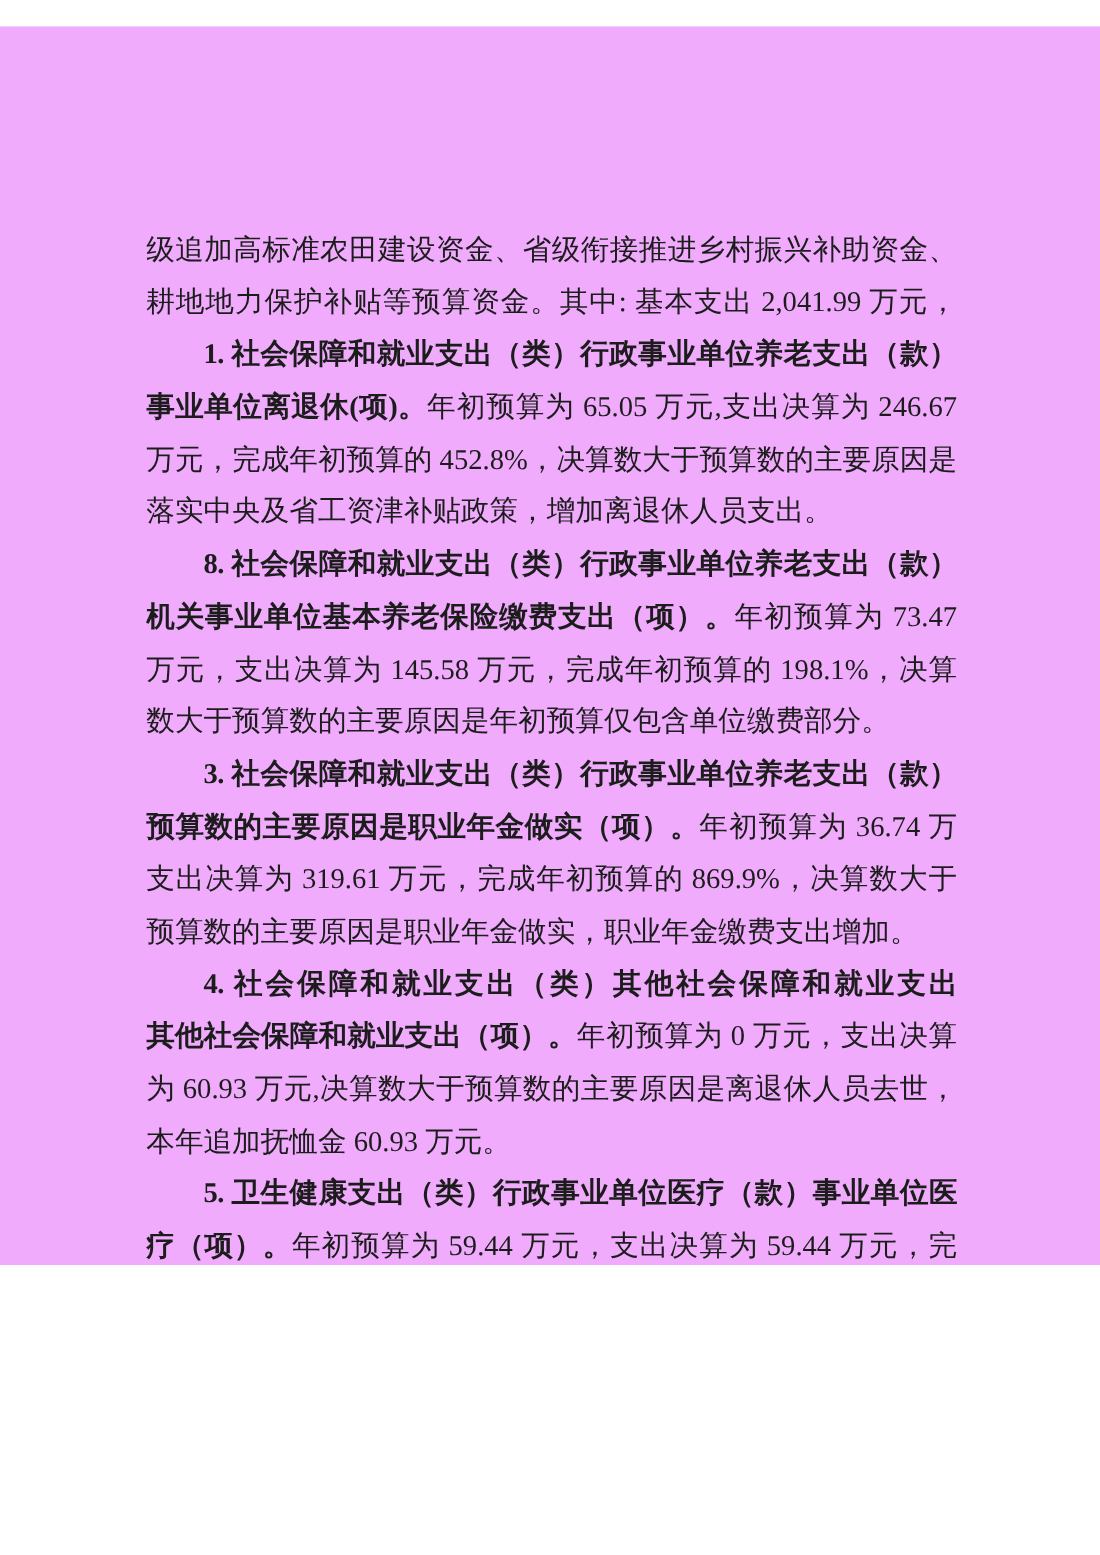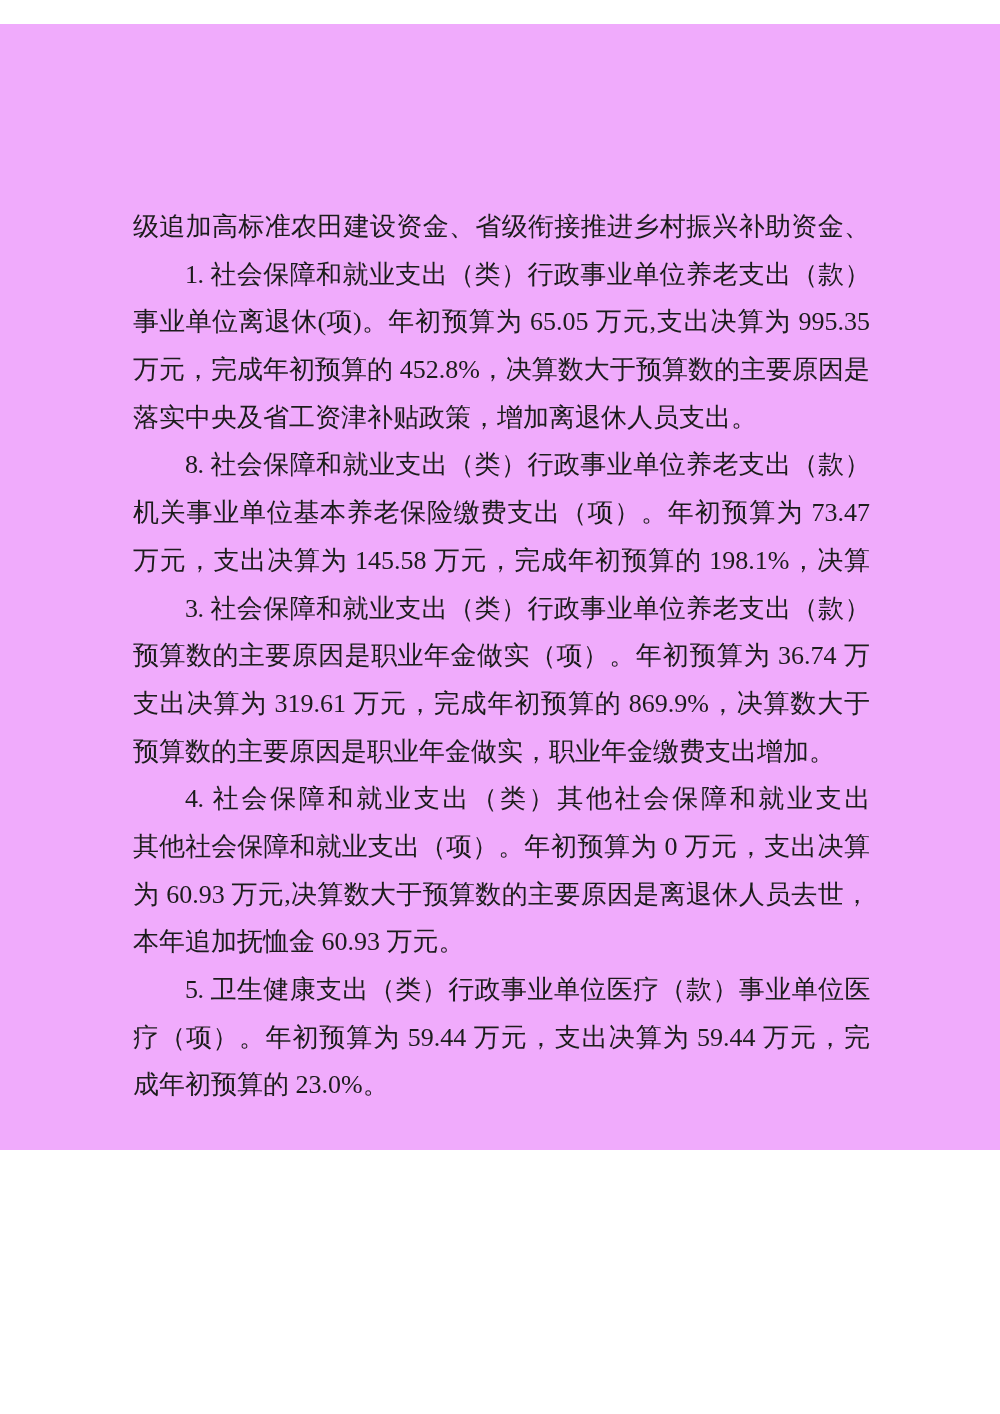--- a/index.html
+++ b/index.html
@@ -24,43 +24,45 @@
     color: #1c1c1c;
   }
   .line {
     height: 47.7px;
     text-align: justify;
     overflow: hidden;
     word-break: break-all;
   }
   .line.just { text-align-last: justify; }
   .line.indent { text-indent: 52px; }
-  .seg.bold { font-weight: normal; letter-spacing: -0.5px; }
+  .seg.bold { font-weight: bold; letter-spacing: -0.5px; }
   .page-number {
     position: absolute;
     top: 1236px; right: 130px;
     font-size: 24px;
     line-height: 34px;
     color: #1c1c1c;
     letter-spacing: 1px;
   }
 </style>
 </head>
 <body>
 
 <div class="page">
   <div class="doc-body">
       <div class="line just"><span class="seg">级追加高标准农田建设资金、省级衔接推进乡村振兴补助资金、</span></div>
+      <div class="line just"><span class="seg">耕地地力保护补贴等预算资金。其中: 基本支出 2,041.99 万元，</span></div>
       <div class="line just indent"><span class="seg bold">1. 社会保障和就业支出（类）行政事业单位养老支出（款）</span></div>
-      <div class="line just"><span class="seg bold">事业单位离退休(项)。</span><span class="seg">年初预算为 65.05 万元,支出决算为 995.35</span></div>
+      <div class="line just"><span class="seg bold">事业单位离退休(项)。</span><span class="seg">年初预算为 65.05 万元,支出决算为 246.67</span></div>
       <div class="line just"><span class="seg">万元，完成年初预算的 452.8%，决算数大于预算数的主要原因是</span></div>
       <div class="line"><span class="seg">落实中央及省工资津补贴政策，增加离退休人员支出。</span></div>
       <div class="line just indent"><span class="seg bold">8. 社会保障和就业支出（类）行政事业单位养老支出（款）</span></div>
       <div class="line just"><span class="seg bold">机关事业单位基本养老保险缴费支出（项）。</span><span class="seg">年初预算为 73.47</span></div>
       <div class="line just"><span class="seg">万元，支出决算为 145.58 万元，完成年初预算的 198.1%，决算</span></div>
+      <div class="line"><span class="seg">数大于预算数的主要原因是年初预算仅包含单位缴费部分。</span></div>
       <div class="line just indent"><span class="seg bold">3. 社会保障和就业支出（类）行政事业单位养老支出（款）</span></div>
       <div class="line just"><span class="seg bold">预算数的主要原因是职业年金做实（项）。</span><span class="seg">年初预算为 36.74 万元，</span></div>
       <div class="line just"><span class="seg">支出决算为 319.61 万元，完成年初预算的 869.9%，决算数大于</span></div>
       <div class="line"><span class="seg">预算数的主要原因是职业年金做实，职业年金缴费支出增加。</span></div>
       <div class="line just indent"><span class="seg bold">4. 社会保障和就业支出（类）其他社会保障和就业支出（款）</span></div>
       <div class="line just"><span class="seg bold">其他社会保障和就业支出（项）。</span><span class="seg">年初预算为 0 万元，支出决算</span></div>
       <div class="line just"><span class="seg">为 60.93 万元,决算数大于预算数的主要原因是离退休人员去世，</span></div>
       <div class="line"><span class="seg">本年追加抚恤金 60.93 万元。</span></div>
       <div class="line just indent"><span class="seg bold">5. 卫生健康支出（类）行政事业单位医疗（款）事业单位医</span></div>
       <div class="line just"><span class="seg bold">疗（项）。</span><span class="seg">年初预算为 59.44 万元，支出决算为 59.44 万元，完</span></div>

